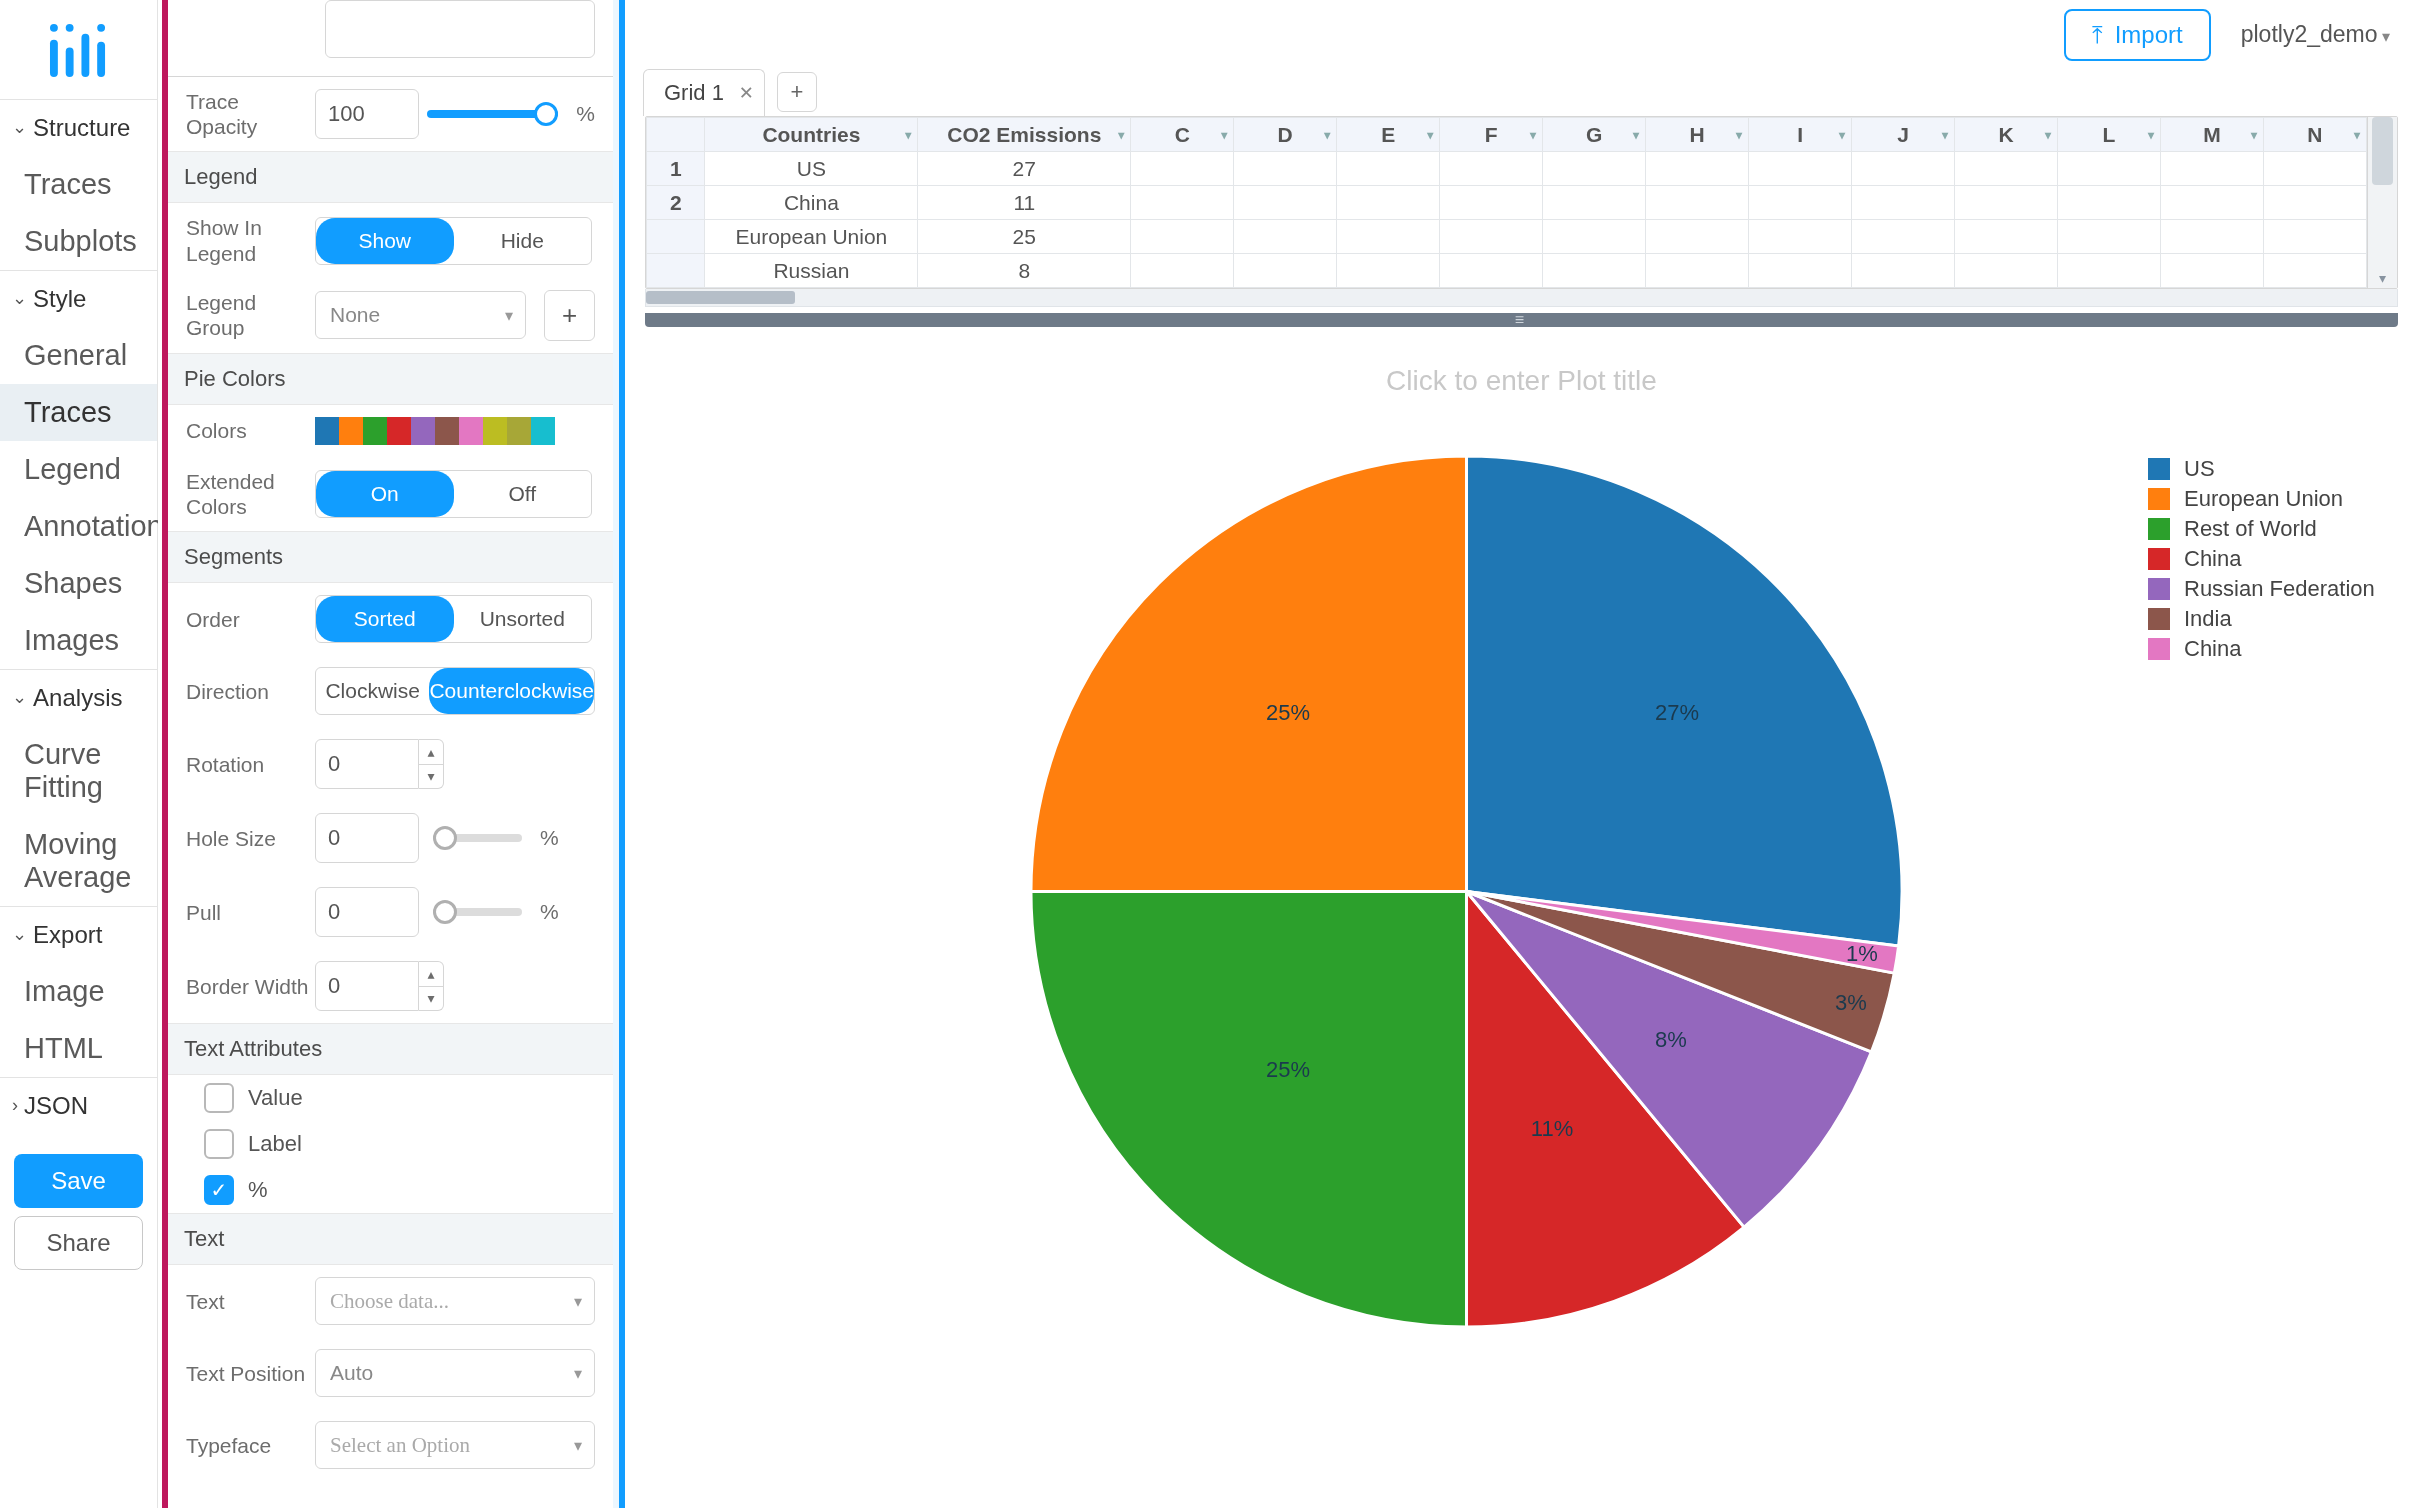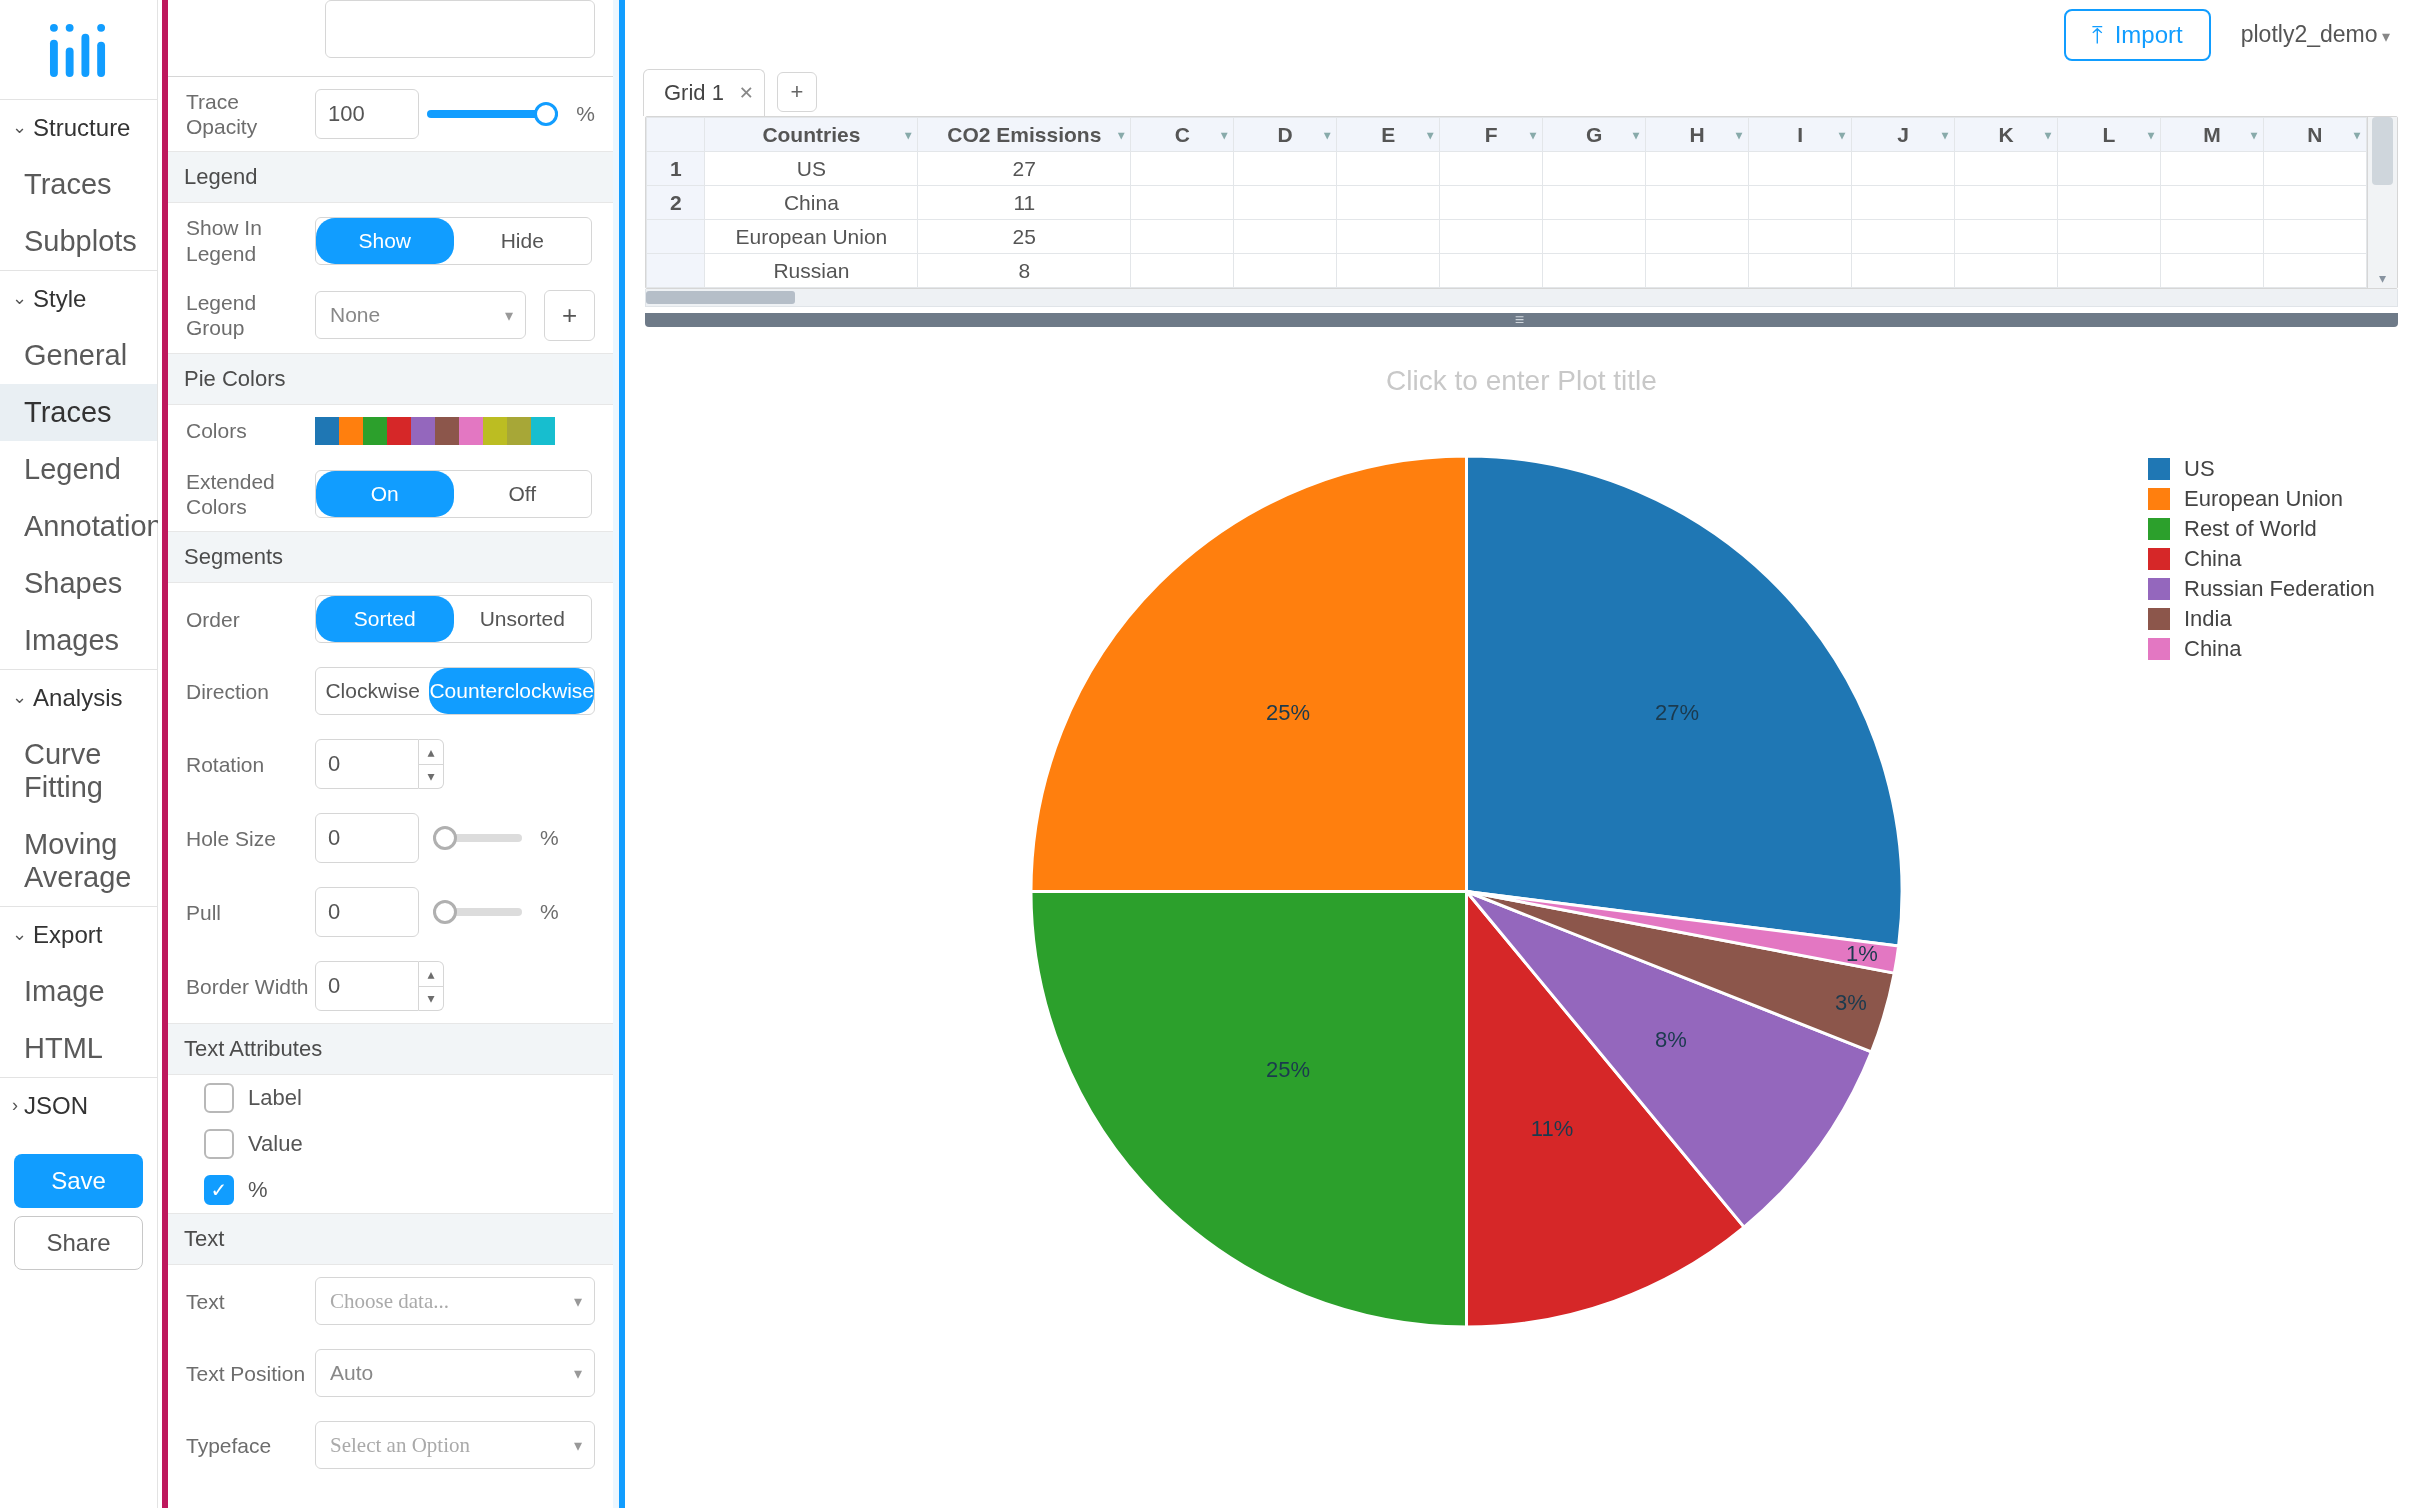--- a/index.html
+++ b/index.html
@@ -282,25 +282,25 @@
           <div class="arrows">
               <span>▴</span>
               <span>▾</span>
             </div>
         </div>
       </div>
 
       <div class="section-head">Text Attributes</div>
       <div class="check-row">
           <div class="checkbox"></div>
-          <span>Label</span>
+          <span>Value</span>
         </div>
       <div class="check-row">
           <div class="checkbox"></div>
-          <span>Value</span>
+          <span>Label</span>
         </div>
       <div class="check-row">
           <div class="checkbox checked">✓</div>
           <span>%</span>
         </div>
 
       <div class="section-head">Text</div>
       <div class="field-row">
         <div class="field-label">Text</div>
         <div class="dropdown placeholder">

